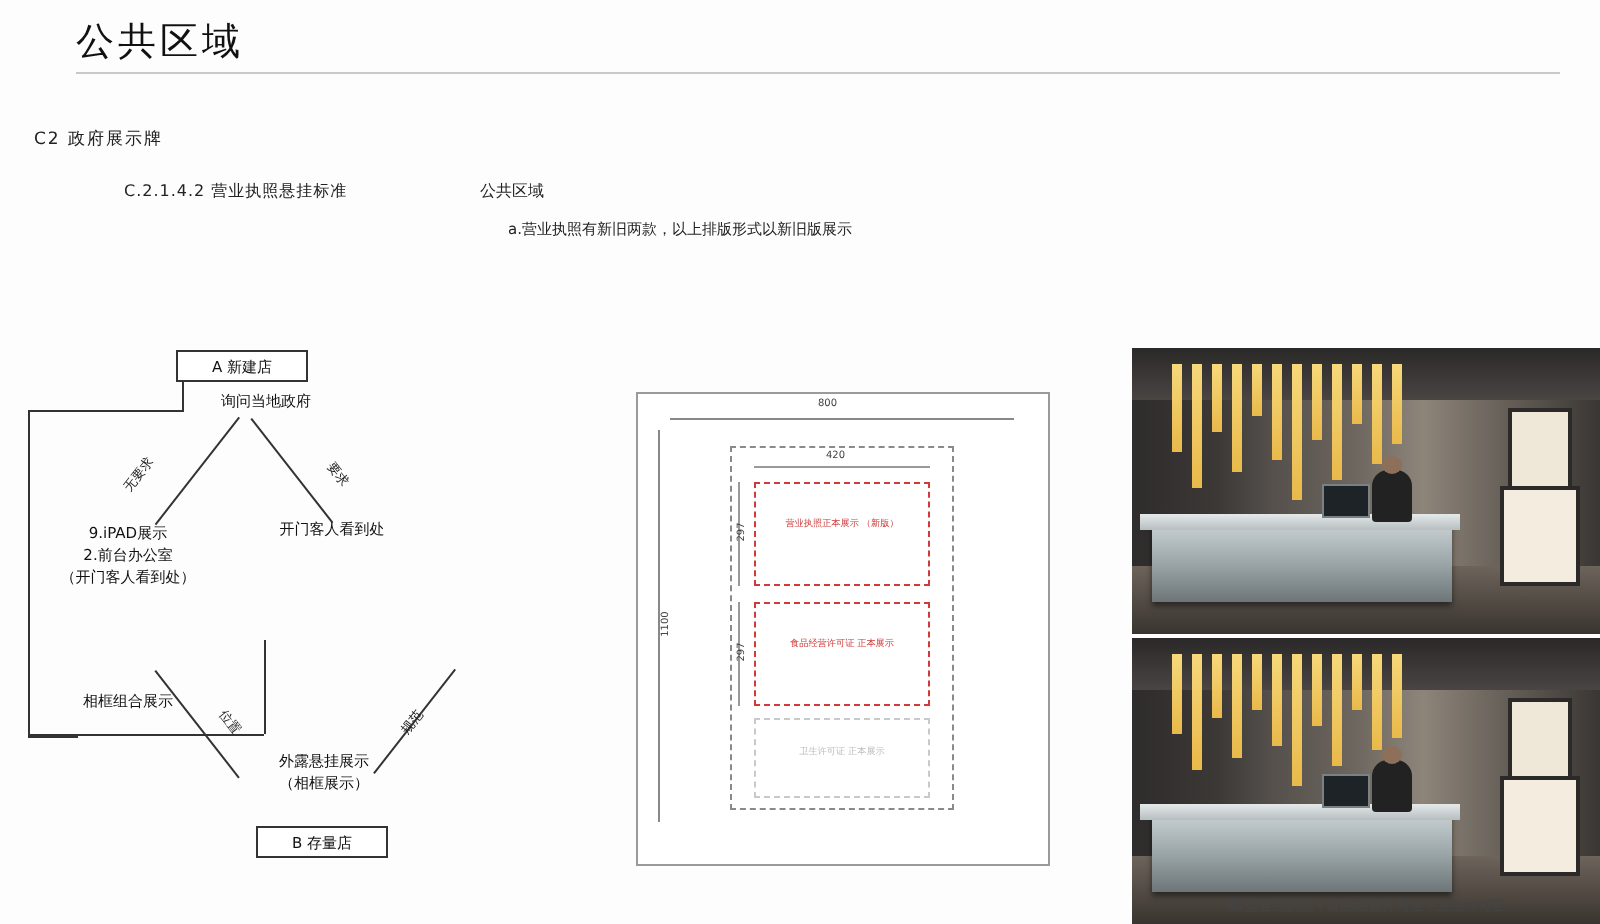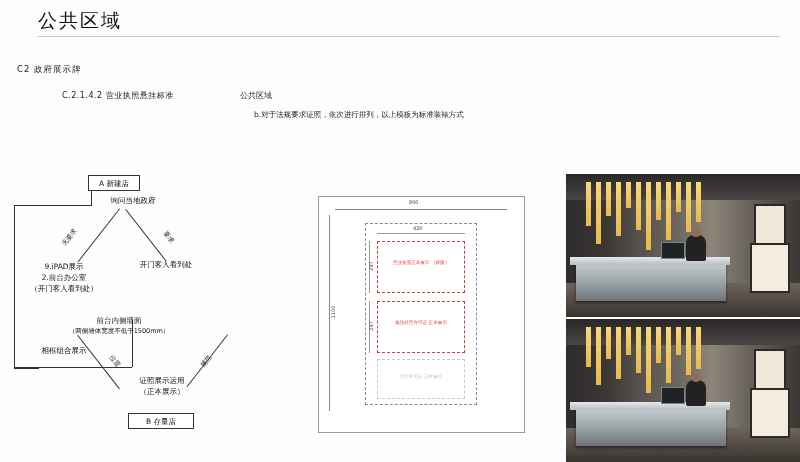--- a/index.html
+++ b/index.html
@@ -299,26 +299,26 @@
 <div class="page">
 
   <div class="title">公共区域</div>
   <div class="title-rule"></div>
 
   <div class="sec-c2">C2  政府展示牌</div>
   <div class="sec-sub">C.2.1.4.2 营业执照悬挂标准</div>
 
   <div class="func-title">公共区域</div>
   <div class="func-body">
-    <div class="lvl2">b.对于法规要求证照，依次进行排列，以上模板为标准装裱方式</div>
+    <div class="lvl2">a.营业执照有新旧两款，以上排版形式以新旧版展示</div>
   </div>
 
   <div class="diagram">
 
-    <div class="dgm-box" style="left:78px; top:0px; width:52px; height:16px; line-height:12px;">A 新建店</div>
+    <div class="dgm-box" style="left:78px; top:0px; width:66px; height:16px; line-height:12px;">A 新建店</div>
 
     <div class="dgm-box" style="left:118px; top:238px; width:66px; height:16px; line-height:12px;">B 存量店</div>
 
     <div class="hub-outline" style="left:4px; top:30px; width:24px; height:162px; border-right:none;"></div>
 
     <div class="line" style="left:4px; top:30px; width:78px;"></div>
     <div class="line" style="left:4px; top:192px; width:118px;"></div>
     <div class="line" style="left:82px; top:16px; width:15px; transform:rotate(90deg);"></div>
     <div class="line" style="left:122px; top:192px; width:47px; transform:rotate(-90deg);"></div>
 
@@ -338,29 +338,25 @@
     <div class="dgm-text" style="left:8px; top:86px; width:92px;">
       <div>9.iPAD展示</div>
       <div>2.前台办公室</div>
       <div>（开门客人看到处）</div>
     </div>
 
     <div class="dgm-text" style="left:8px; top:170px; width:92px;">相框组合展示</div>
 
     <div class="dgm-text" style="left:110px; top:84px; width:92px;">开门客人看到处</div>
 
-    <div class="dgm-text" style="left:48px; top:140px; width:122px;">
-      <div>前台内侧墙面</div>
-      <div style="font-size:6.5px">（两侧墙体宽度不低于1500mm）</div>
-    </div>
 
 
     <div class="dgm-text" style="left:106px; top:200px; width:92px;">
-      <div>证照展示运用</div>
-      <div>（正本展示）</div>
+      <div>外露悬挂展示</div>
+      <div>（相框展示）</div>
     </div>
   </div>
 
   <div class="drawing">
 
     <div class="dimline" style="left:16px; top:12px; width:172px; height:1px; background:#888;"></div>
     <div class="dimtext" style="left:90px; top:2px;">800</div>
 
     <div class="dimline" style="left:10px; top:18px; width:1px; height:196px; background:#888;"></div>
     <div class="dimtext vert" style="left:-6px; top:112px; width:40px; text-align:center;">1100</div>

